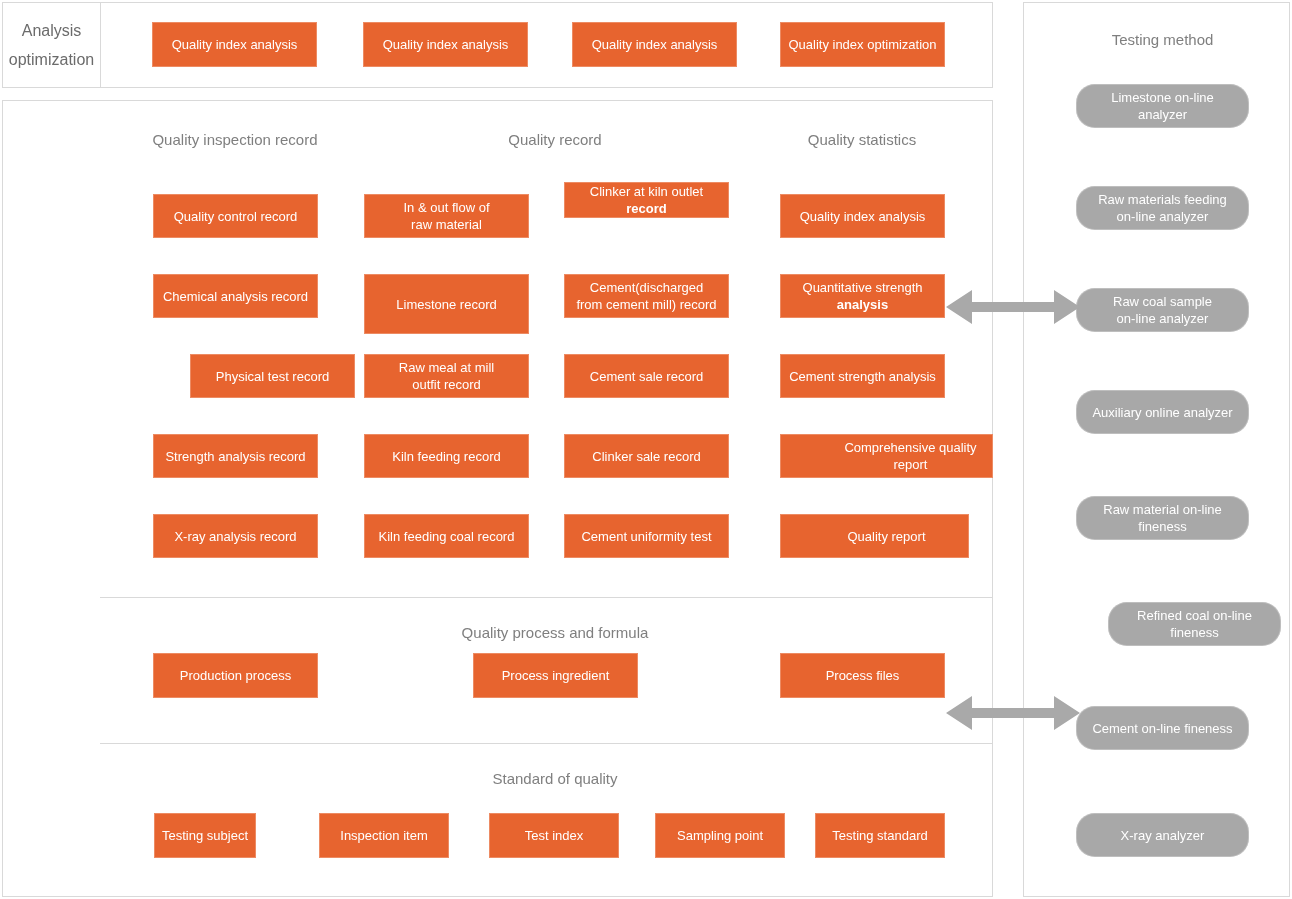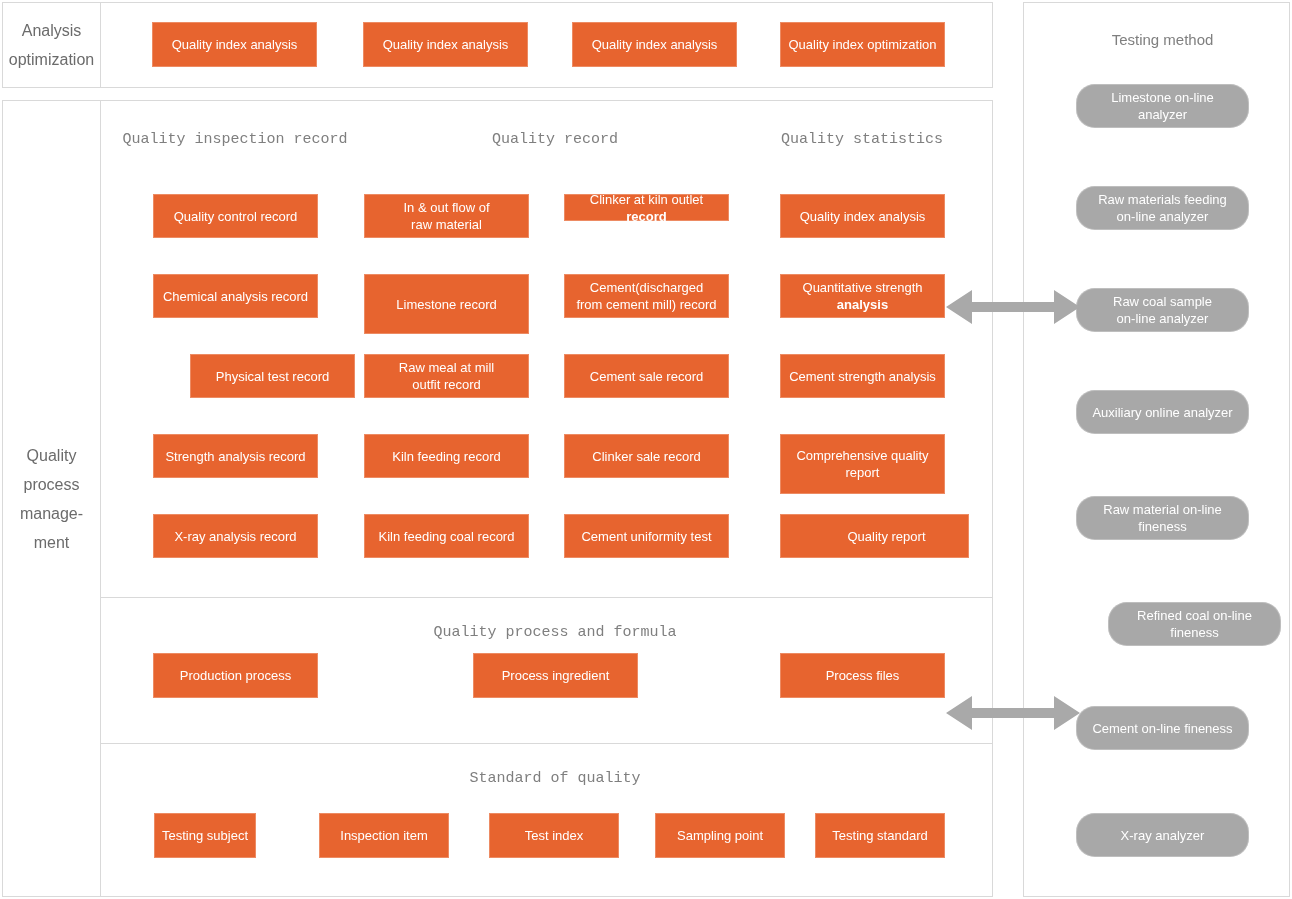--- a/index.html
+++ b/index.html
@@ -15,21 +15,21 @@
   .canvas{position:relative;width:1292px;height:899px;background:#fff;overflow:hidden;}
   .panel{position:absolute;background:#fff;border:1px solid var(--border);box-sizing:border-box;}
   #top-panel{left:2px;top:2px;width:991px;height:86px;}
   #main-panel{left:2px;top:100px;width:991px;height:797px;}
   #right-panel{left:1023px;top:2px;width:267px;height:895px;}
   .label-cell{position:absolute;left:0;top:0;bottom:0;width:97px;border-right:1px solid var(--border);
     display:flex;flex-direction:column;justify-content:center;align-items:center;
     color:var(--side-label);font-size:16px;line-height:29px;text-align:center;}
   .divider-h{position:absolute;left:97px;right:0;height:1px;background:var(--border);}
   .col-header,.sec-title{position:absolute;transform:translate(-50%,-50%);color:var(--heading);
-    font-size:15px;white-space:nowrap;font-family:Liberation Mono, monospace;}
+    font-size:15px;white-space:nowrap;}
   .panel-title{position:absolute;left:52px;width:173px;text-align:center;top:36px;
     transform:translateY(-50%);color:var(--heading);font-size:15px;}
   .btn{position:absolute;background:var(--orange);color:#fff;display:flex;flex-direction:column;
     align-items:center;justify-content:center;text-align:center;font-size:13px;line-height:17px;
     cursor:pointer;box-shadow:inset 0 0 0 1px rgba(255,255,255,0.25);}
   .gray-box{position:absolute;background:var(--gray);color:#fff;display:flex;flex-direction:column;
     align-items:center;justify-content:center;text-align:center;font-size:13px;line-height:17px;
     cursor:pointer;box-shadow:inset 0 0 0 1px rgba(255,255,255,0.25);border-radius:19px;}
   .btn span,.gray-box span{display:block;}
   .bold{font-weight:bold;}
@@ -55,43 +55,37 @@
         <div class="btn" style="left: 569px; top: 19px; width: 165px; height: 45px;">
           <span>Quality index analysis</span>
         </div>
         <div class="btn" style="left: 777px; top: 19px; width: 165px; height: 45px;">
           <span>Quality index optimization</span>
         </div>
       </div>
   </section>
 
   <section class="panel" id="main-panel">
-    <div class="label-cell">
-      <div>Quality</div>
-      <div>process</div>
-      <div>manage-</div>
-      <div>ment</div>
-    </div>
 
     <div class="divider-h" style="top:496px"></div>
     <div class="divider-h" style="top:642px"></div>
 
     <div class="col-header" style="left:232px;top:38px">Quality inspection record</div>
     <div class="col-header" style="left:552px;top:38px">Quality record</div>
     <div class="col-header" style="left:859px;top:38px">Quality statistics</div>
 
     <div id="record-grid">
         <div class="btn" style="left: 150px; top: 93px; width: 165px; height: 44px;">
           <span>Quality control record</span>
         </div>
         <div class="btn" style="left: 361px; top: 93px; width: 165px; height: 44px;">
           <span>In &amp; out flow of</span>
           <span>raw material</span>
         </div>
-        <div class="btn" style="left: 561px; top: 93px; width: 165px; height: 27px;">
+        <div class="btn" style="left: 561px; top: 81px; width: 165px; height: 36px;">
           <span>Clinker at kiln outlet</span>
           <span class="bold">record</span>
         </div>
         <div class="btn" style="left: 777px; top: 93px; width: 165px; height: 44px;">
           <span>Quality index analysis</span>
         </div>
         <div class="btn" style="left: 150px; top: 173px; width: 165px; height: 44px;">
           <span>Chemical analysis record</span>
         </div>
         <div class="btn" style="left: 361px; top: 173px; width: 165px; height: 60px;">
@@ -120,21 +114,21 @@
         </div>
         <div class="btn" style="left: 150px; top: 333px; width: 165px; height: 44px;">
           <span>Strength analysis record</span>
         </div>
         <div class="btn" style="left: 361px; top: 333px; width: 165px; height: 44px;">
           <span>Kiln feeding record</span>
         </div>
         <div class="btn" style="left: 561px; top: 333px; width: 165px; height: 44px;">
           <span>Clinker sale record</span>
         </div>
-        <div class="btn" style="left: 777px; top: 333px; width: 165px; height: 60px;">
+        <div class="btn" style="left: 777px; top: 333px; width: 165px; height: 44px; padding-left: 48px;">
           <span>Comprehensive quality</span>
           <span>report</span>
         </div>
         <div class="btn" style="left: 150px; top: 413px; width: 165px; height: 44px;">
           <span>X-ray analysis record</span>
         </div>
         <div class="btn" style="left: 361px; top: 413px; width: 165px; height: 44px; align-items: center;">
           <span>Kiln feeding coal record</span>
         </div>
         <div class="btn" style="left: 561px; top: 413px; width: 165px; height: 44px;">

